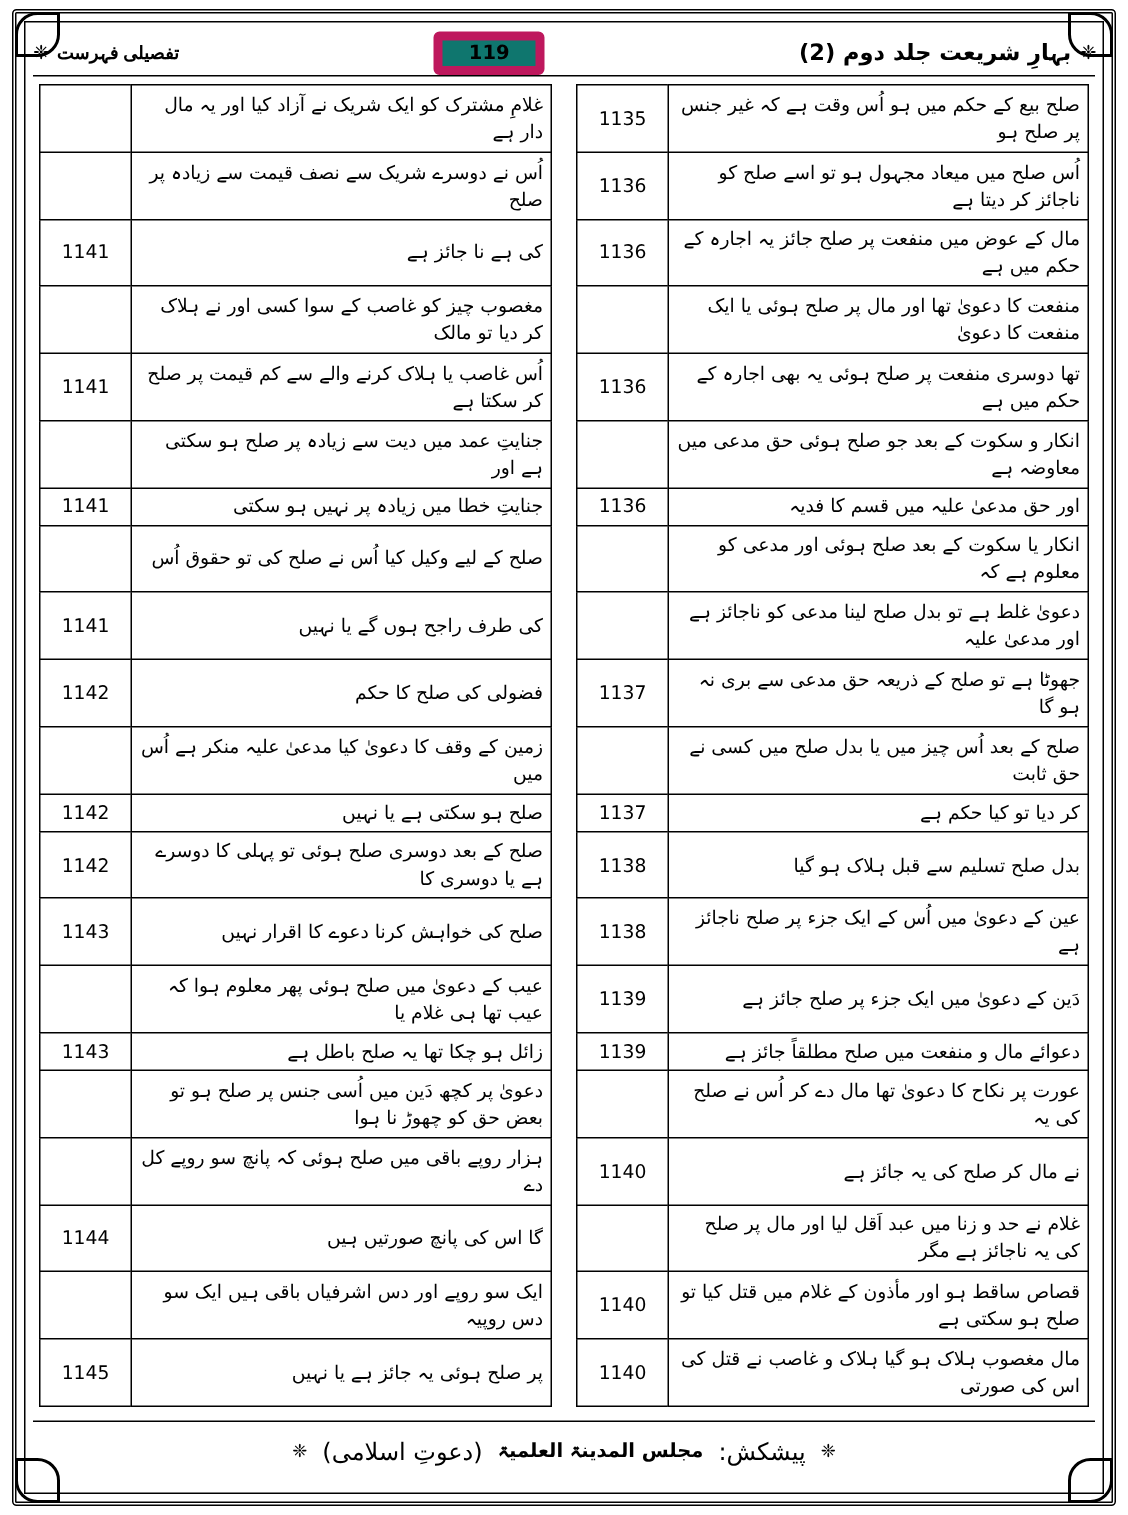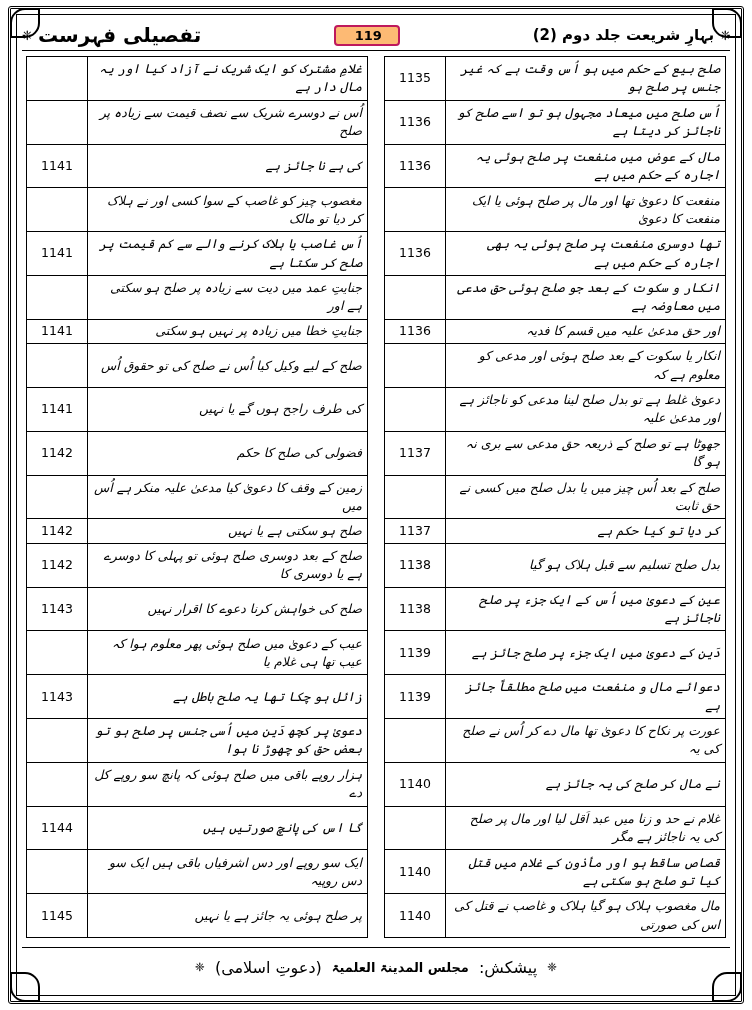--- a/index.html
+++ b/index.html
@@ -48,28 +48,29 @@
     align-items:center;
     justify-content:space-between;
     font-size:15px;
     font-weight:bold;
   }
   .header .side{
     display:flex;align-items:center;gap:6px;
     white-space:nowrap;
   }
   .header .title-right{ font-size:15px; }
-  .header .title-left{ font-size:20px; }
+  .header .title-left{ font-size:12px;font-family:Liberation Serif, serif; }
   .page-number{
-    border:2px solid #be185d;
+    border:6px solid #be185d;
     border-radius:4px;
     padding:1px 16px;
     font-size:13px;
-    background:#fdba74;
+    background:#0f766e;
     min-width:30px;
+    text-align:center;
   }
   .hdr-flourish{font-size:13px;letter-spacing:-1px;}
 
   .hdr-rule{
     position:absolute;left:22px;right:22px;top:50px;
     border-top:1.5px solid #000;
   }
 
   
   .table-wrap{
@@ -92,21 +93,20 @@
   }
   td.num{
     width:50px;
     text-align:center;
     font-size:12.5px;
     font-family:"DejaVu Sans","Liberation Sans",sans-serif;
     direction:ltr;
   }
   td.txt{
     text-align:right;
-    font-style:italic;
   }
   .col-gap{
     width:6px;
     border:none !important;
   }
   tr.bold td{ font-weight:bold; font-size:14px; }
 
   
   .footer{
     position:absolute;
@@ -162,21 +162,21 @@
             <td class="num"></td>
           </tr>
           <tr>
             <td class="txt">اُس صلح میں میعاد مجہول ہو تو اسے صلح کو ناجائز کر دیتا ہے</td>
             <td class="num">1136</td>
             <td class="col-gap"></td>
             <td class="txt">اُس نے دوسرے شریک سے نصف قیمت سے زیادہ پر صلح</td>
             <td class="num"></td>
           </tr>
           <tr>
-            <td class="txt">مال کے عوض میں منفعت پر صلح ہوئی یہ اجارہ کے حکم میں ہے</td>
+            <td class="txt">مال کے عوض میں منفعت پر صلح جائز یہ اجارہ کے حکم میں ہے</td>
             <td class="num">1136</td>
             <td class="col-gap"></td>
             <td class="txt">کی ہے نا جائز ہے</td>
             <td class="num">1141</td>
           </tr>
           <tr>
             <td class="txt">منفعت کا دعویٰ تھا اور مال پر صلح ہوئی یا ایک منفعت کا دعویٰ</td>
             <td class="num"></td>
             <td class="col-gap"></td>
             <td class="txt">مغصوب چیز کو غاصب کے سوا کسی اور نے ہلاک کر دیا تو مالک</td>

